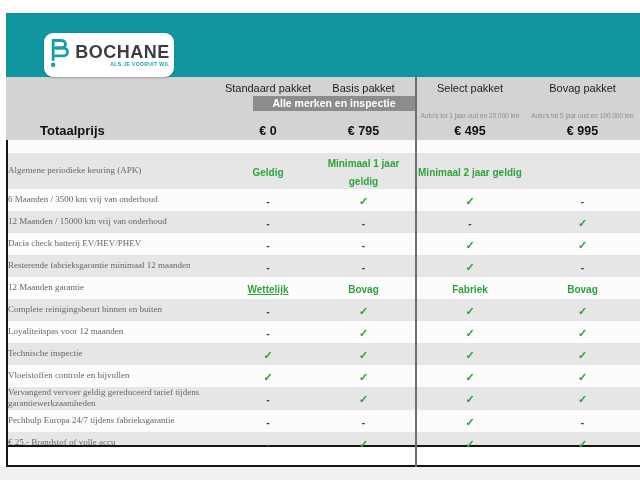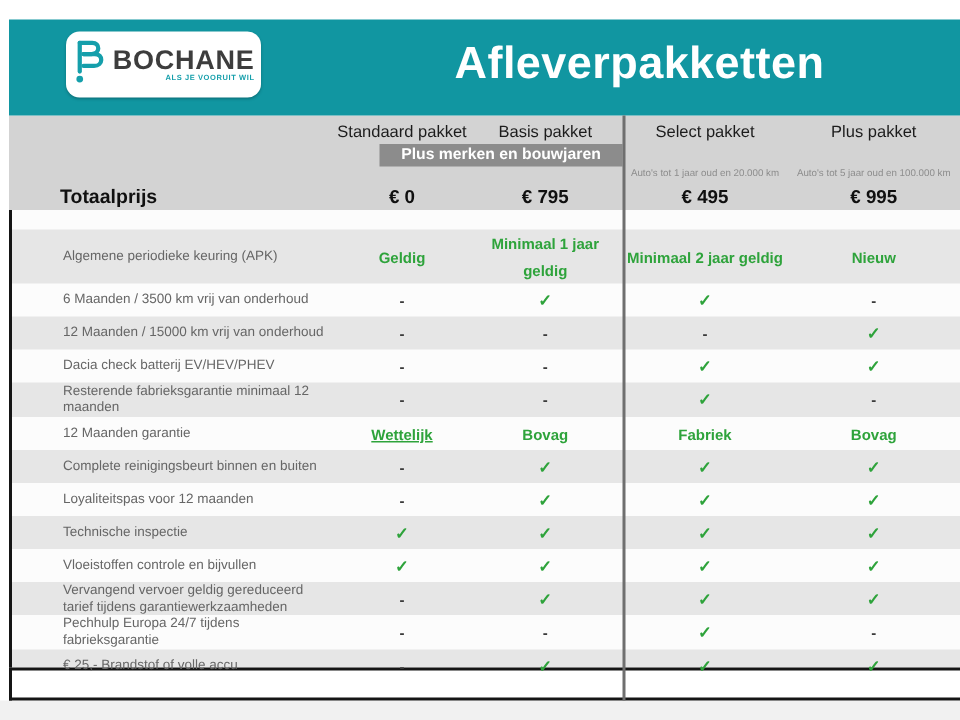--- a/index.html
+++ b/index.html
@@ -2,21 +2,21 @@
 <html><head>
 <meta charset="utf-8">
 <style>
   html,body{margin:0;padding:0;}
   body{width:640px;height:480px;overflow:hidden;background:#ffffff;
        font-family:"Liberation Sans",sans-serif;}
   .frame{position:relative;margin:13px 0 0 6px;width:634px;height:454px;}
 
   
   .topbar{position:relative;height:64px;background:#1196A1;}
-  .logo{position:absolute;left:38px;top:8px;width:130px;height:44px;background:#fff;
+  .logo{position:absolute;left:38px;top:20px;width:130px;height:44px;background:#fff;
         border-radius:9px;display:flex;align-items:center;justify-content:center;gap:5px;
         box-shadow:0 1px 2px rgba(0,0,0,.25);}
   .logo-text{display:flex;flex-direction:column;align-items:flex-end;line-height:1;}
   .brand{font-size:18px;font-weight:700;letter-spacing:.5px;color:#3d3d3d;}
   .tagline{font-size:5px;font-weight:700;color:#159FAB;letter-spacing:.4px;margin-top:1px;}
   .title{position:absolute;left:297px;top:13px;font-size:30px;font-weight:700;color:#ffffff;
          letter-spacing:.3px;margin:0;}
 
   
   .head-panel{height:63px;background:#D3D3D3;box-sizing:border-box;padding-top:5px;}
@@ -32,21 +32,21 @@
   .prices{height:19px;align-items:center;}
   .total-label{font-size:13px;font-weight:700;color:#101010;padding-left:34px;}
   .price{text-align:center;font-size:12.5px;font-weight:700;color:#101010;}
 
   
   .rows-wrap{height:305px;background:#FCFCFC;border-left:2px solid #151515;
              padding-top:13px;box-sizing:border-box;}
   .row{display:grid;grid-template-columns:216px 88px 103px 110px 115px;min-height:22px;
        align-items:center;}
   .row:nth-child(odd){background:#E6E6E6;}
-  .row-label{font-size:9px;color:#666;padding-left:34px;padding-right:4px;line-height:1.25;}
+  .row-label{font-size:9px;color:#666;padding-right:4px;line-height:1.25;font-family:Liberation Serif, serif;}
   .cell{text-align:center;}
   .check{color:#2EA33B;font-size:11px;font-weight:700;line-height:1;}
   .dash{color:#3a3a3a;font-size:10px;font-weight:700;line-height:1;}
   .gtext{color:#2EA33B;font-size:10px;font-weight:700;line-height:1;}
 
   
   .footer-strip{height:22px;background:#fff;border:2px solid #151515;border-right:none;
                 box-sizing:border-box;}
   .divider{position:absolute;left:409px;top:64px;bottom:0;width:2px;background:#6f6f6f;}
   .page-bottom{height:13px;background:#f1f1f1;}
@@ -66,34 +66,33 @@
             <path d="M6 3 V26"></path>
           </g>
           <circle cx="6" cy="32" r="2.7" fill="#159FAB"></circle>
         </svg>
       </span>
       <span class="logo-text">
         <span class="brand">BOCHANE</span>
         <span class="tagline">ALS JE VOORUIT WIL</span>
       </span>
     </div>
-    <h1 class="title">Afleverpakketten</h1>
   </header>
 
   <div class="head-panel">
     <div class="grid5" id="col-titles">
         <div></div>
         <div class="col-title">Standaard pakket</div>
         <div class="col-title">Basis pakket</div>
         <div class="col-title">Select pakket</div>
-        <div class="col-title">Plus pakket</div>
+        <div class="col-title">Bovag pakket</div>
       </div>
     <div class="badges">
       <div></div>
-      <div class="badge b1">Plus merken en bouwjaren</div>
+      <div class="badge b1">Alle merken en inspectie</div>
     </div>
     <div class="grid5 captions" id="captions-row">
         <div></div>
         <div class="caption"></div>
         <div class="caption"></div>
         <div class="caption">Auto's tot 1 jaar oud en 20.000 km</div>
         <div class="caption">Auto's tot 5 jaar oud en 100.000 km</div>
       </div>
     <div class="grid5 prices" id="prices-row">
         <div class="total-label">Totaalprijs</div>
@@ -104,21 +103,20 @@
       </div>
   </div>
 
   <div class="rows-wrap">
     <div id="rows">
         <div class="row">
           <div class="row-label">Algemene periodieke keuring (APK)</div>
           <div class="cell"><div class="gtext" style="display: inline; margin-top: 10px;">Geldig</div></div>
           <div class="cell"><div class="gtext" style="display: inline;">Minimaal 1 jaar geldig</div></div>
           <div class="cell"><div class="gtext" style="display: inline;">Minimaal 2 jaar geldig</div></div>
-          <div class="cell"><div class="gtext" style="display: inline;">Nieuw</div></div>
         </div>
         <div class="row">
           <div class="row-label">6 Maanden / 3500 km vrij van onderhoud</div>
           <div class="cell"><div class="dash" style="display: inline;">-</div></div>
           <div class="cell"><div class="check" style="display: inline;">✓</div></div>
           <div class="cell"><div class="check" style="display: inline;">✓</div></div>
           <div class="cell"><div class="dash" style="display: inline;">-</div></div>
         </div>
         <div class="row">
           <div class="row-label">12 Maanden / 15000 km vrij van onderhoud</div>

